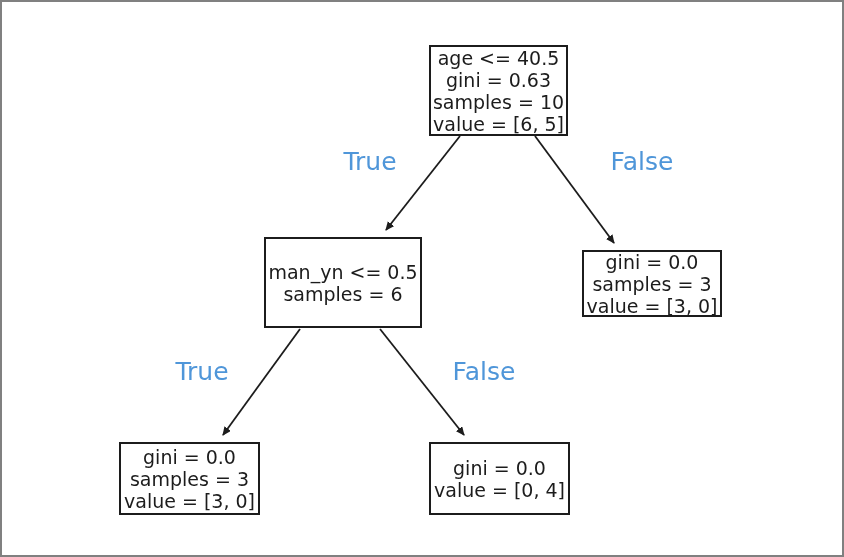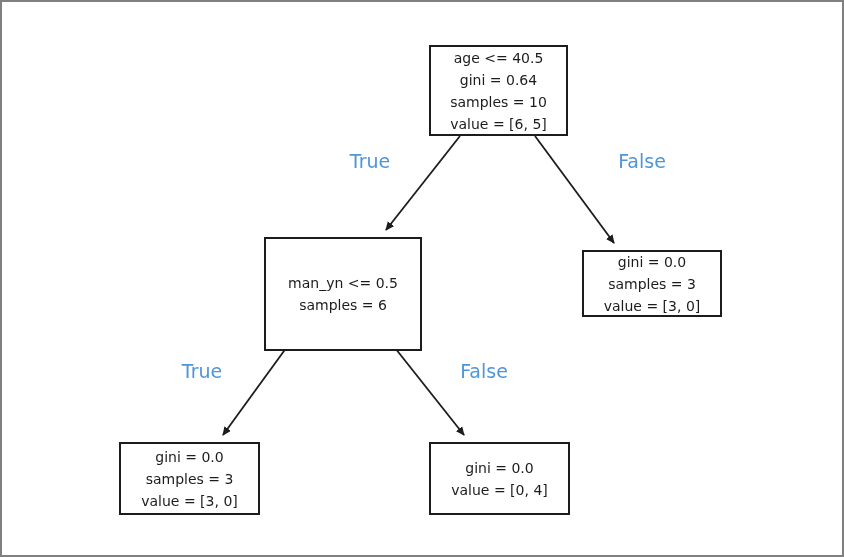--- a/index.html
+++ b/index.html
@@ -34,34 +34,34 @@
   }
   .tree-node {
     position: absolute;
     background: #ffffff;
     border: 2px solid var(--node-border-color);
     color: var(--node-text-color);
     display: flex;
     flex-direction: column;
     justify-content: center;
     align-items: center;
-    font-size: 14px;
+    font-size: 19px;
     line-height: 22px;
     white-space: nowrap;
   }
   .node-root       { left: 427px; top:  43px; width: 139px; height: 91px; }
-  .node-left       { left: 262px; top: 235px; width: 158px; height: 114px; }
+  .node-left       { left: 262px; top: 235px; width: 158px; height: 91px; }
   .node-right      { left: 580px; top: 248px; width: 140px; height: 67px; }
   .node-left-left  { left: 117px; top: 440px; width: 141px; height: 73px; }
   .node-left-right { left: 427px; top: 440px; width: 141px; height: 73px; }
   .edge-label {
     position: absolute;
     transform: translate(-50%, -50%);
     color: var(--edge-label-color);
-    font-size: 19px;
+    font-size: 25px;
     white-space: nowrap;
     text-align: center;
   }
   .label-true-1  { left: 368px; top: 159px; }
   .label-false-1 { left: 640px; top: 159px; }
   .label-true-2  { left: 200px; top: 369px; }
   .label-false-2 { left: 482px; top: 369px; }
 </style>
 </head>
 <body>
@@ -75,21 +75,21 @@
       </marker>
     </defs>
     <line x1="458" y1="134" x2="384" y2="228" marker-end="url(#arrowhead)"></line>
     <line x1="533" y1="134" x2="612" y2="241" marker-end="url(#arrowhead)"></line>
     <line x1="298" y1="327" x2="221" y2="433" marker-end="url(#arrowhead)"></line>
     <line x1="378" y1="327" x2="462" y2="433" marker-end="url(#arrowhead)"></line>
   </svg>
 
   <div class="tree-node node-root">
     <span>age &lt;= 40.5</span>
-    <span>gini = 0.64</span>
+    <span>gini = 0.63</span>
     <span>samples = 10</span>
     <span>value = [6, 5]</span>
   </div>
 
   <div class="tree-node node-left">
     <span>man_yn &lt;= 0.5</span>
     <span>samples = 6</span>
   </div>
 
   <div class="tree-node node-right">

